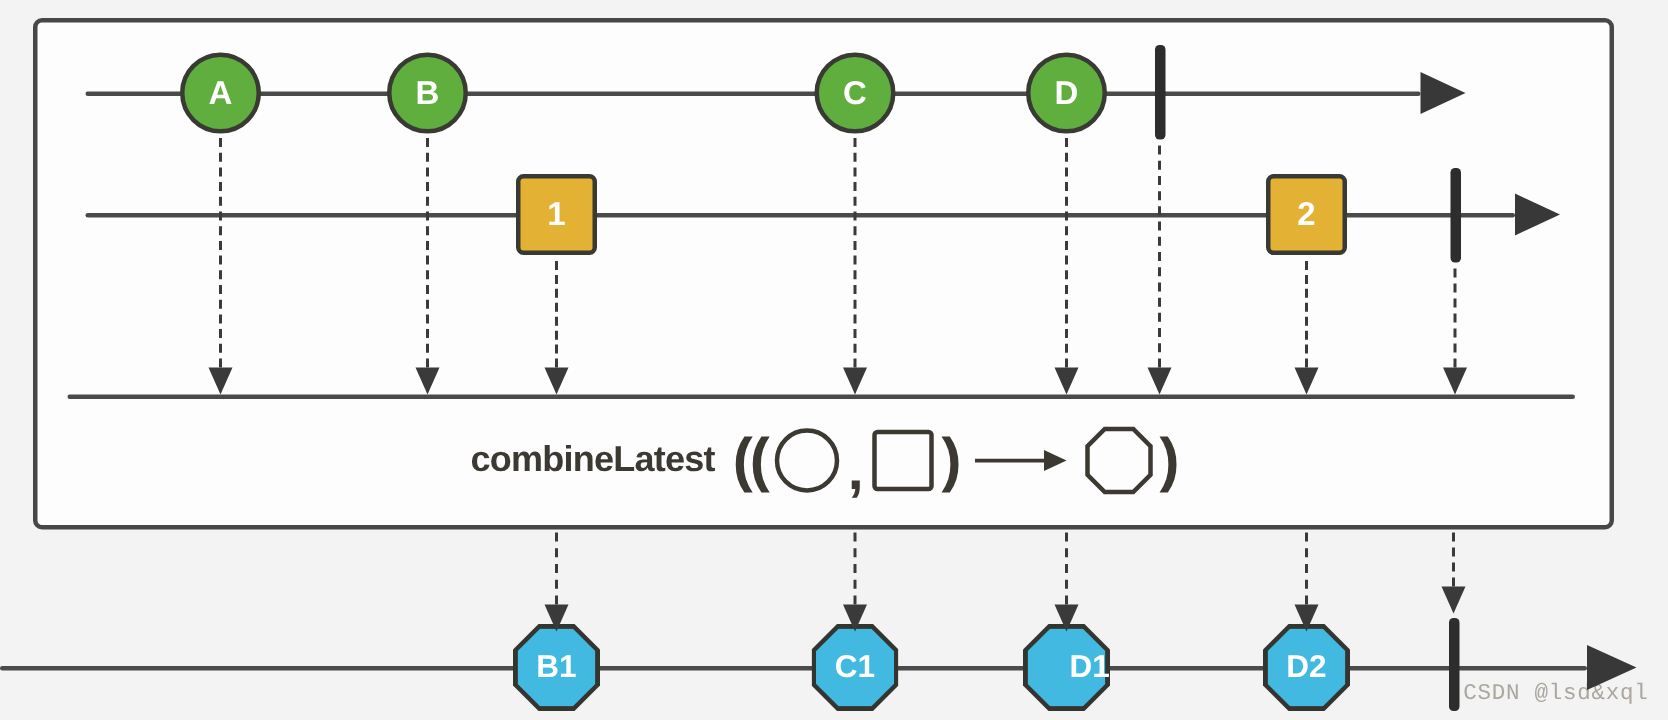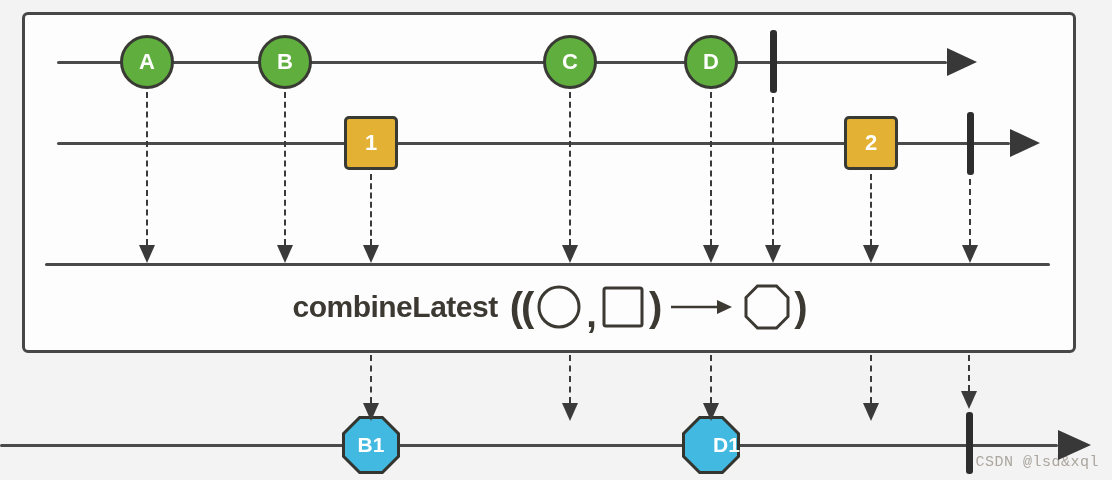--- a/index.html
+++ b/index.html
@@ -54,21 +54,21 @@
   .dasharrow .head{
     width:0; height:0;
     border-left:8px solid transparent; border-right:8px solid transparent;
     border-top:18px solid #3a3a3a;
   }
   .op-label{
     position:absolute; left:22px; top:281px; width:1054px; height:52px;
     display:flex; align-items:center; justify-content:center;
     color:#3c3933; gap:4px;
   }
-  .op-name{font-size:30px; font-weight:bold; letter-spacing:-0.5px; margin-right:8px;}
+  .op-name{font-size:24px; font-weight:bold; letter-spacing:-0.5px; margin-right:8px;}
   .sig-paren{font-size:40px; font-weight:bold; letter-spacing:-2px;}
   .sig-comma{font-size:38px; font-weight:bold; margin-top:14px;}
   .sig-shape{display:block;}
   .watermark{
     position:absolute; right:13px; top:454px;
     font-size:15px; color:#aba69e; letter-spacing:0.5px;font-family:Liberation Mono, monospace;
   }
 </style>
 </head>
 <body>
@@ -109,23 +109,31 @@
     <div class="arrow-right" style="left: 1010px; top: 129px;"></div>
     <div class="marble squareM" style="left: 344px; top: 116px;">1</div>
     <div class="marble squareM" style="left: 844px; top: 116px;">2</div>
     <div class="cbar" style="left: 966.5px; top: 112px; height: 63px;"></div>
     <div class="hline" style="left: 0px; top: 443.5px; width: 1058px;"></div>
     <div class="arrow-right big" style="left: 1058px; top: 430px;"></div>
     <div class="marble octagon" style="left: 342px; top: 416px;">
       <div class="oct-fill"></div>
       <div class="m-label">B1</div>
     </div>
+    <div class="marble octagon" style="left: 541px; top: 416px;">
+      <div class="oct-fill"></div>
+      <div class="m-label">C1</div>
+    </div>
     <div class="marble octagon" style="left: 682px; top: 416px; padding-left: 31px;">
       <div class="oct-fill"></div>
       <div class="m-label">D1</div>
+    </div>
+    <div class="marble octagon" style="left: 842px; top: 416px;">
+      <div class="oct-fill"></div>
+      <div class="m-label">D2</div>
     </div>
     <div class="cbar" style="left: 965.5px; top: 412px; height: 62px;"></div>
     <div class="dasharrow" style="left: 139px; top: 92px; height: 171px;">
       <div class="shaft"></div>
       <div class="head"></div>
     </div>
     <div class="dasharrow" style="left: 277px; top: 92px; height: 171px;">
       <div class="shaft"></div>
       <div class="head"></div>
     </div>

